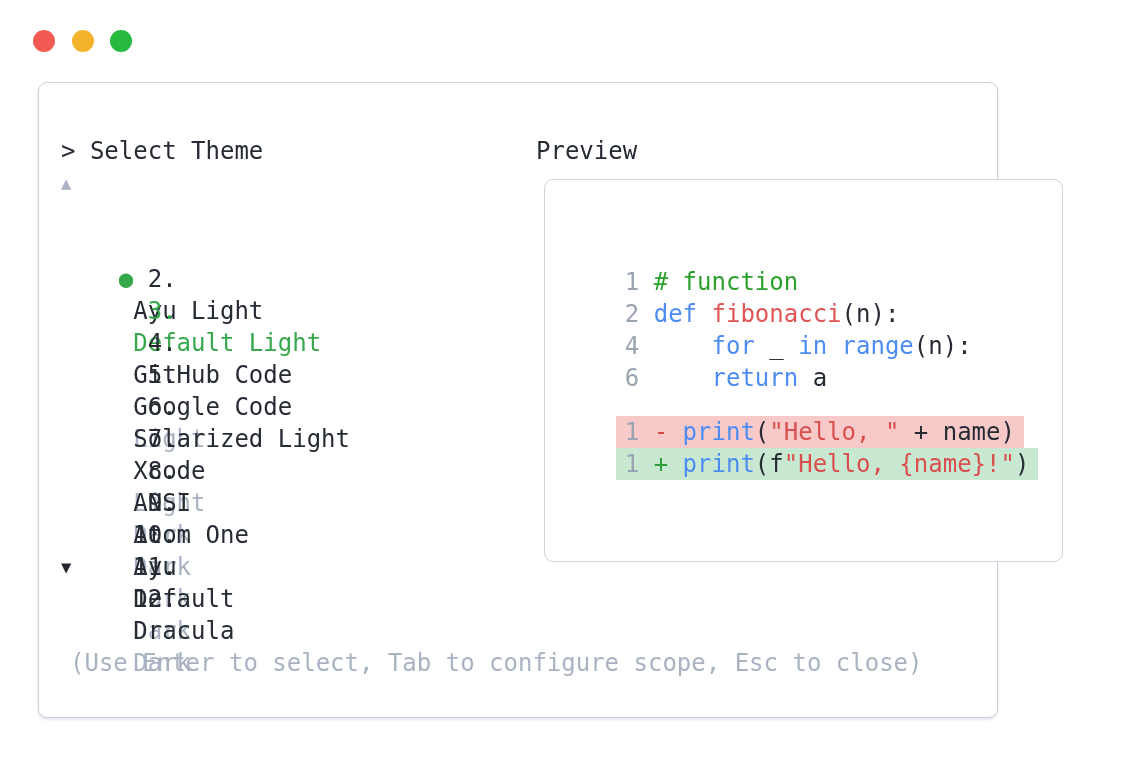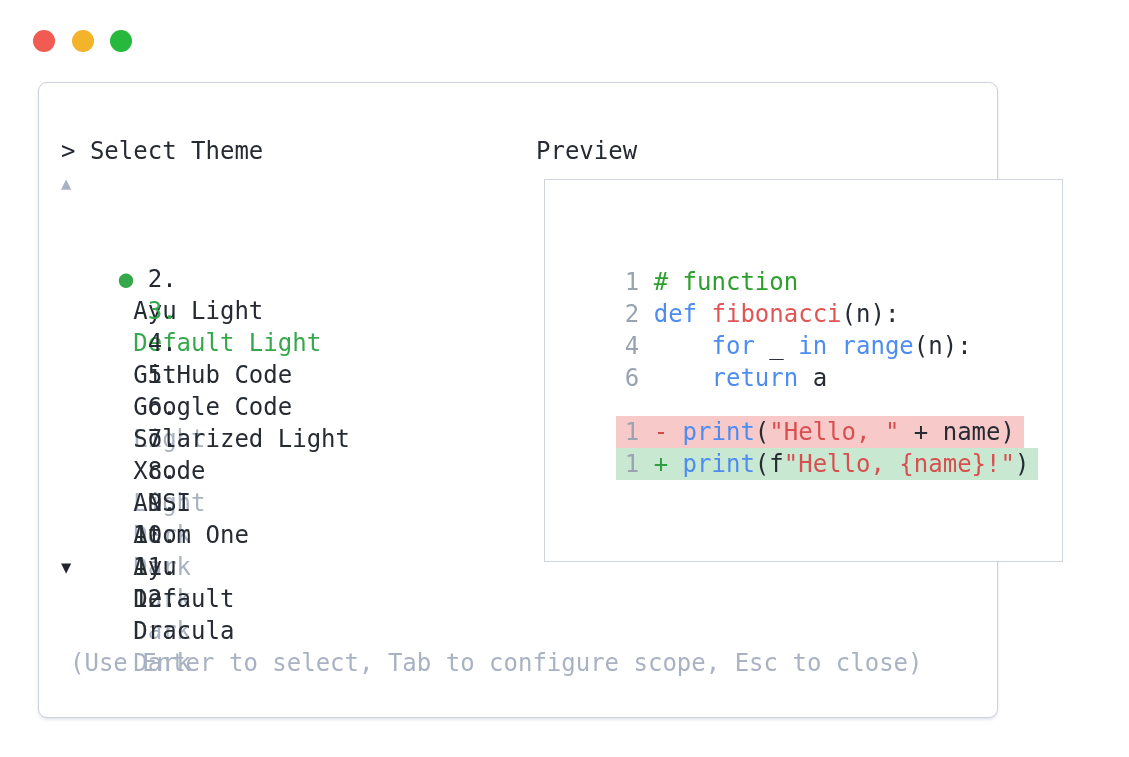--- a/index.html
+++ b/index.html
@@ -17,21 +17,21 @@
   .prompt{position:absolute;left:22px;top:52px;}
   .list{position:absolute;left:22px;top:84px;}
   .scroll{font-size:17px;color:var(--scroll_up_gray);}
   .scroll.down{color:var(--scroll_down_dark);}
   .theme-row .bullet{display:inline-block;width:1ch;color:var(--selected_green);}
   .theme-row .num{display:inline-block;width:4ch;text-align:right;}
   .theme-row .sfx{color:var(--dim_gray);}
   .theme-row.selected .num,.theme-row.selected .nm{color:var(--selected_green);}
   .preview-title{position:absolute;left:497px;top:52px;}
   .preview-box{position:absolute;left:505px;top:96px;width:519px;height:383px;
-               border:1.5px solid var(--preview_border);border-radius:0;
+               border:1.5px solid var(--preview_border);border-radius:9px;
                box-sizing:border-box;padding:54px 0 0 22px;background:#fff;overflow:hidden;}
   .lnum{color:var(--line_number_gray);}
   .code-row .lnum{display:inline-block;width:2ch;}
   .spacer{height:22px;}
   .diff-row .diff-bg{display:inline-block;margin-left:-9px;padding:0 9px;}
   .diff-row.removed .diff-bg{background:var(--diff_red_bg);}
   .diff-row.added .diff-bg{background:var(--diff_green_bg);}
   .diff-row .lnum{display:inline-block;width:2ch;}
   .diff-row .sign{display:inline-block;width:2ch;}
   .diff-row.removed .sign{color:var(--diff_minus_red);}

